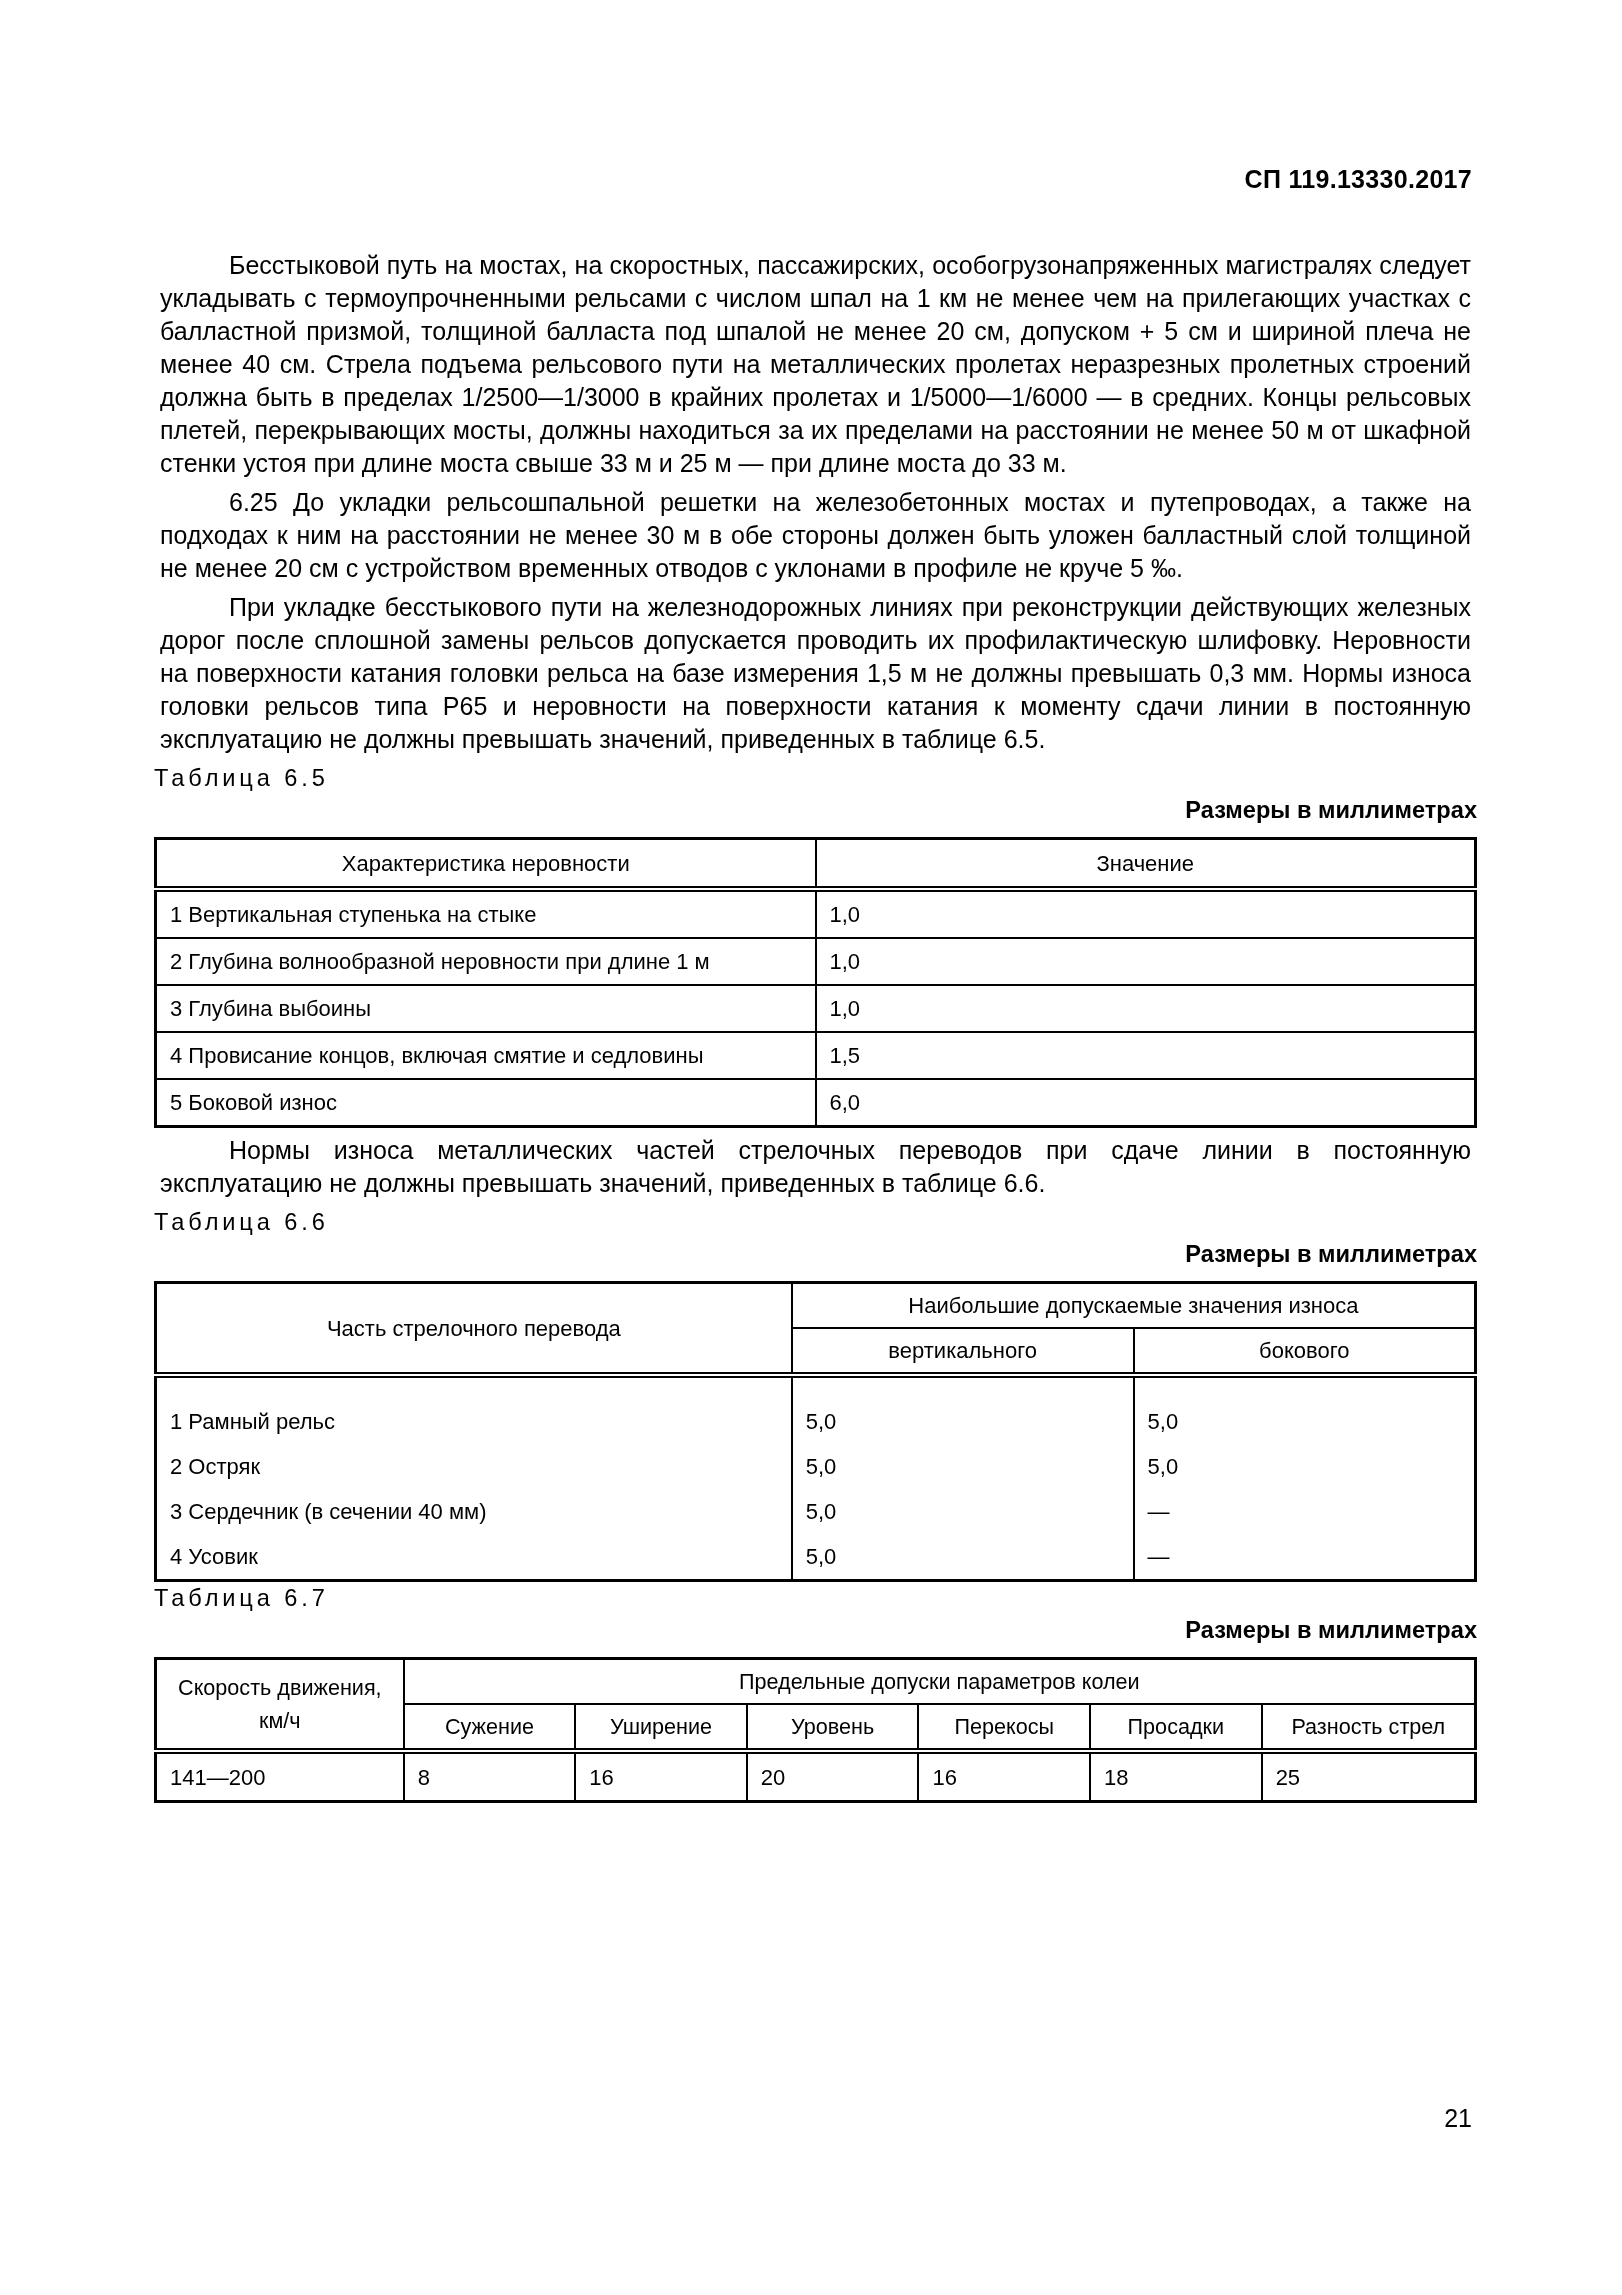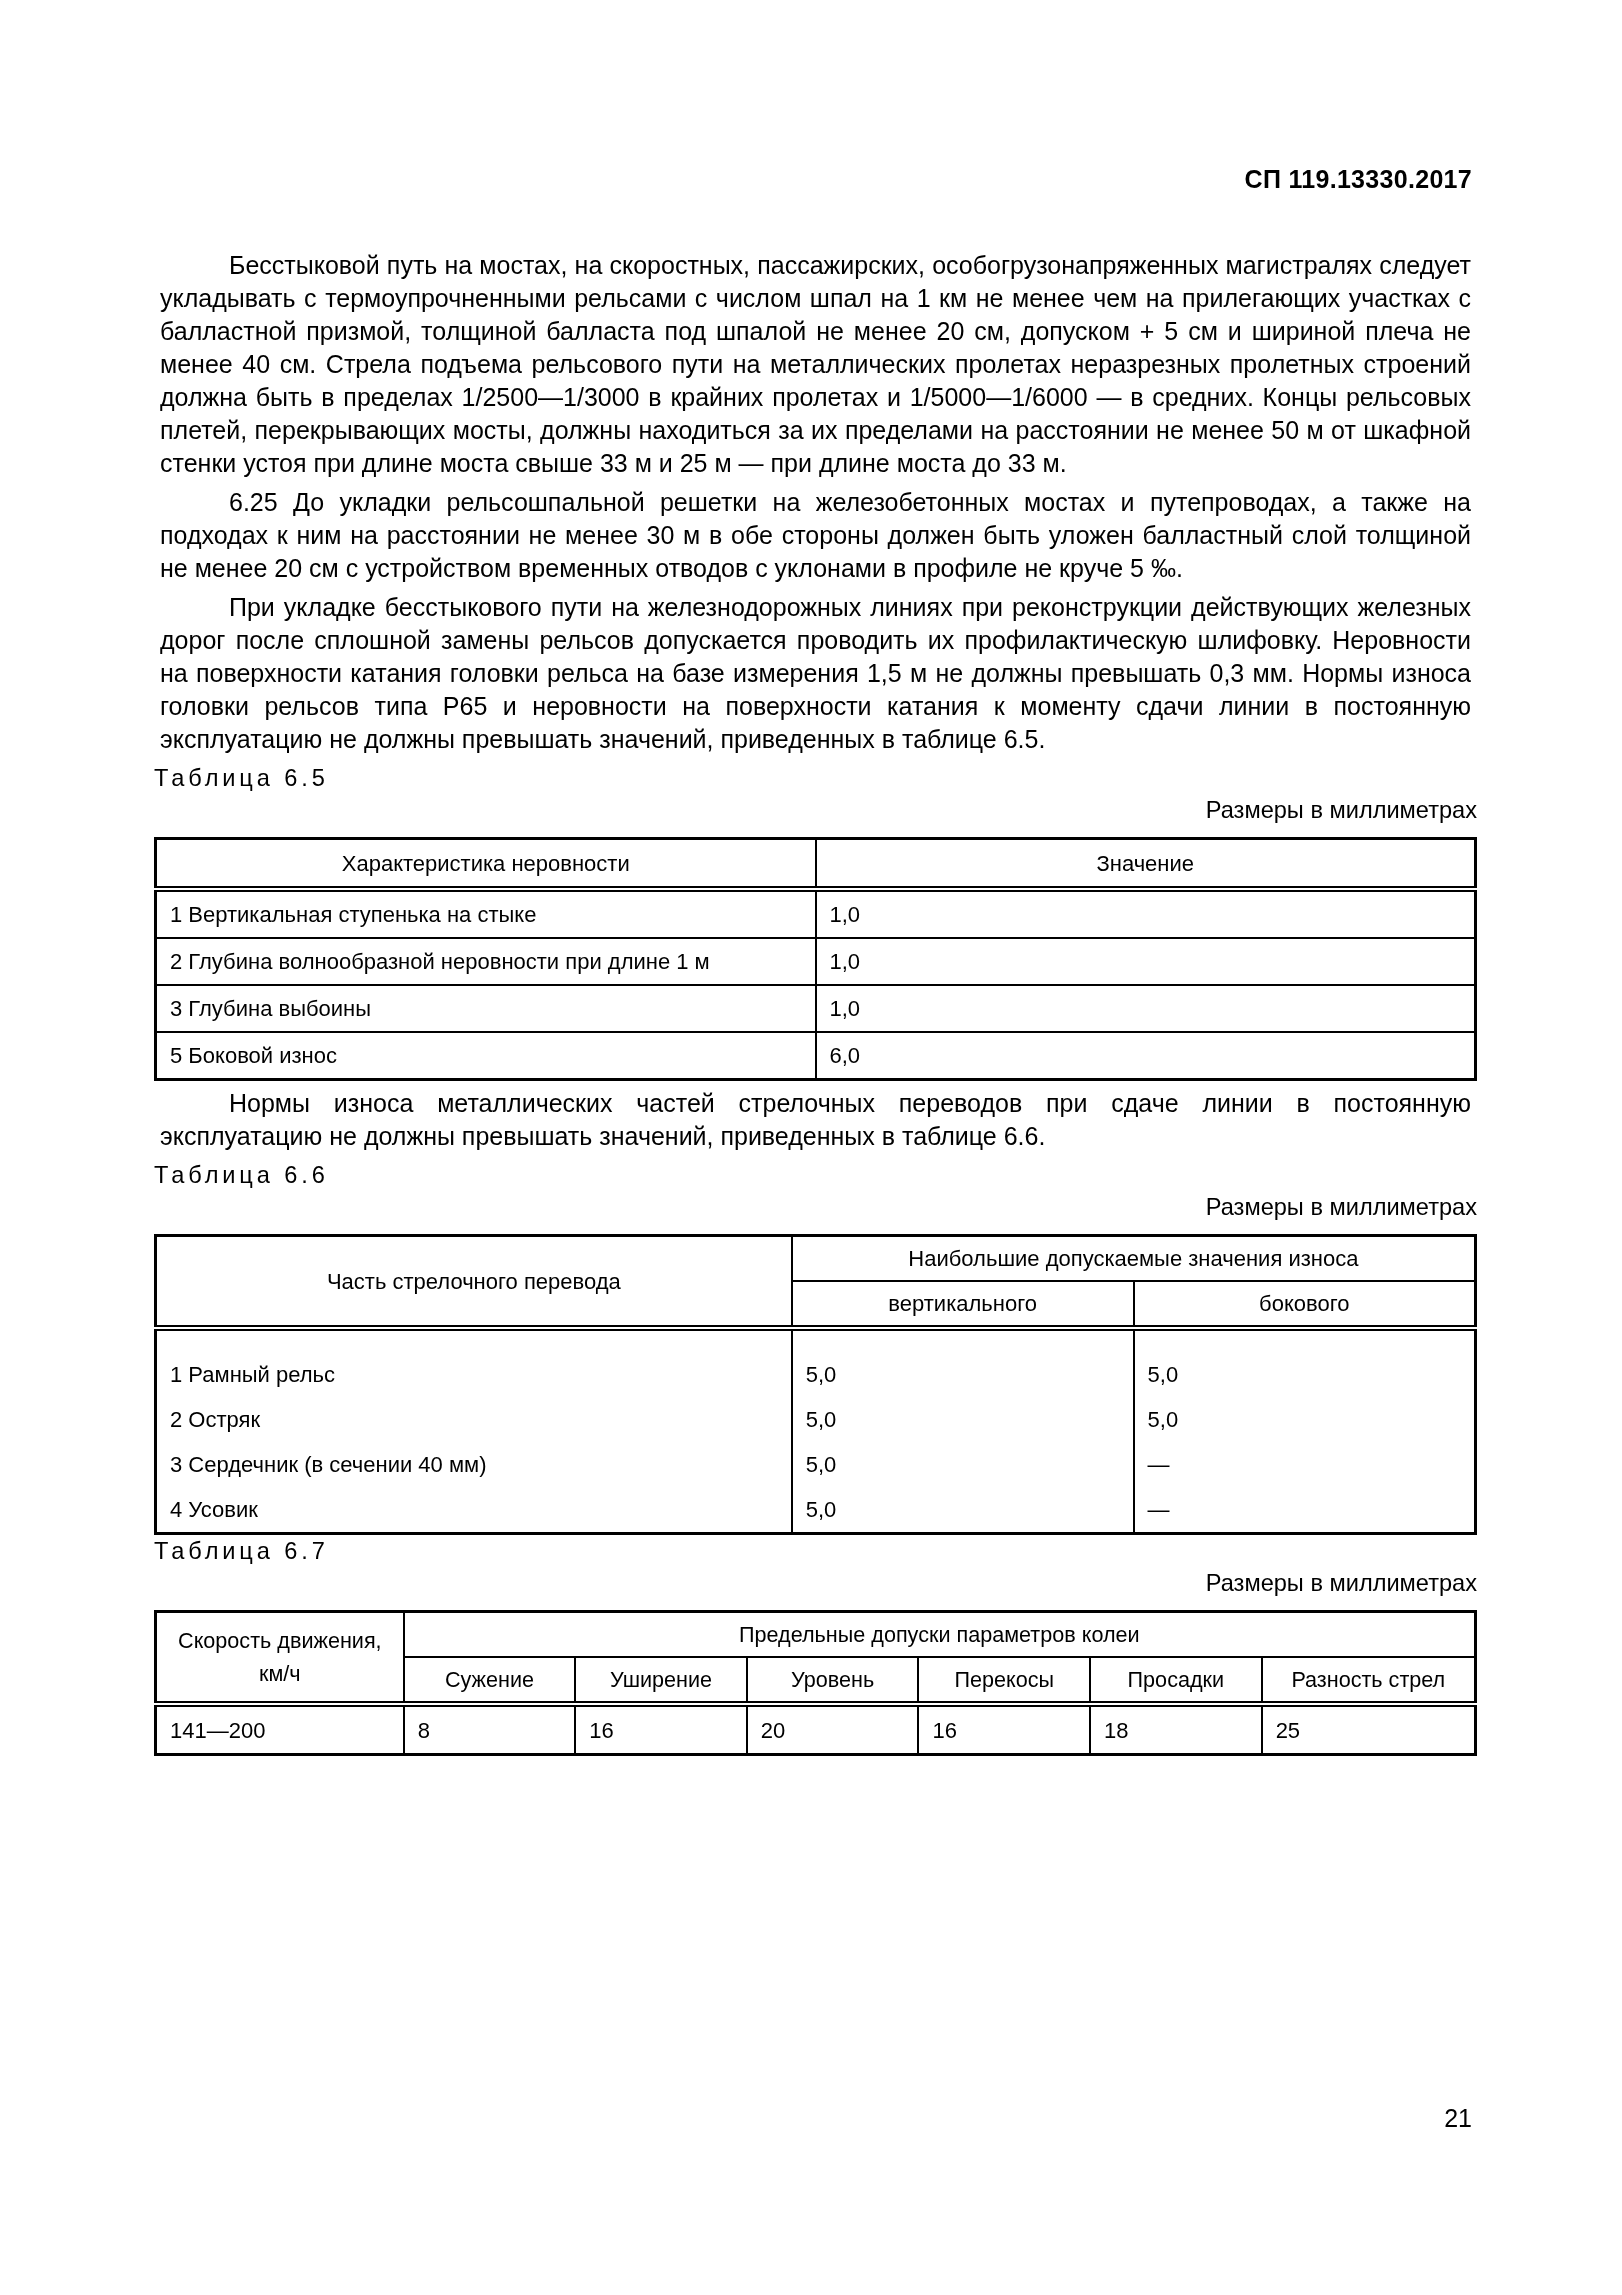--- a/index.html
+++ b/index.html
@@ -13,21 +13,21 @@
     font-size: 25px; font-weight: bold; letter-spacing: 0.3px;
   }
   .content {
     position: absolute; left: 154px; top: 243px; width: 1323px;
     font-size: 25px; line-height: 33px;
   }
   p.para { margin: 6px; text-align: justify; text-indent: 69px; }
   .tcaption {
     font-size: 23.6px; letter-spacing: 3.9px; height: 33px; line-height: 33px;
   }
-  .tunits { text-align: right; font-size: 23.6px; height: 29px; line-height: 29px; margin-top: 1.3px; }
+  .tunits { text-align: right; font-size: 23.6px; height: 29px; line-height: 29px; margin-top: 1.3px; font-weight: bold; }
   table.doc {
     width: 100%; border-collapse: collapse; font-size: 22px; margin-top: 11.8px;
     border: 3.3px solid #000;
   }
   table.doc td, table.doc th {
     border: 2px solid #000; font-weight: normal; padding: 0 13px;
   }
   table.doc th { text-align: center; }
   table.doc .c { text-align: left; }
   table.doc tr.hdr-sep th { border-bottom: 6.5px double #000; }
@@ -71,20 +71,24 @@
         <td>1 Вертикальная ступенька на стыке</td>
         <td class="c">1,0</td>
       </tr>
       <tr>
         <td>2 Глубина волнообразной неровности при длине 1 м</td>
         <td class="c">1,0</td>
       </tr>
       <tr>
         <td>3 Глубина выбоины</td>
         <td class="c">1,0</td>
+      </tr>
+      <tr>
+        <td>4 Провисание концов, включая смятие и седловины</td>
+        <td class="c">1,5</td>
       </tr>
       <tr>
         <td>5 Боковой износ</td>
         <td class="c">6,0</td>
       </tr>
     </tbody>
   </table>
 
   <p class="para after-table">Нормы износа металлических частей стрелочных переводов при сдаче линии в постоянную эксплуатацию не должны превышать значений, приведенных в таблице 6.6.</p>
 

